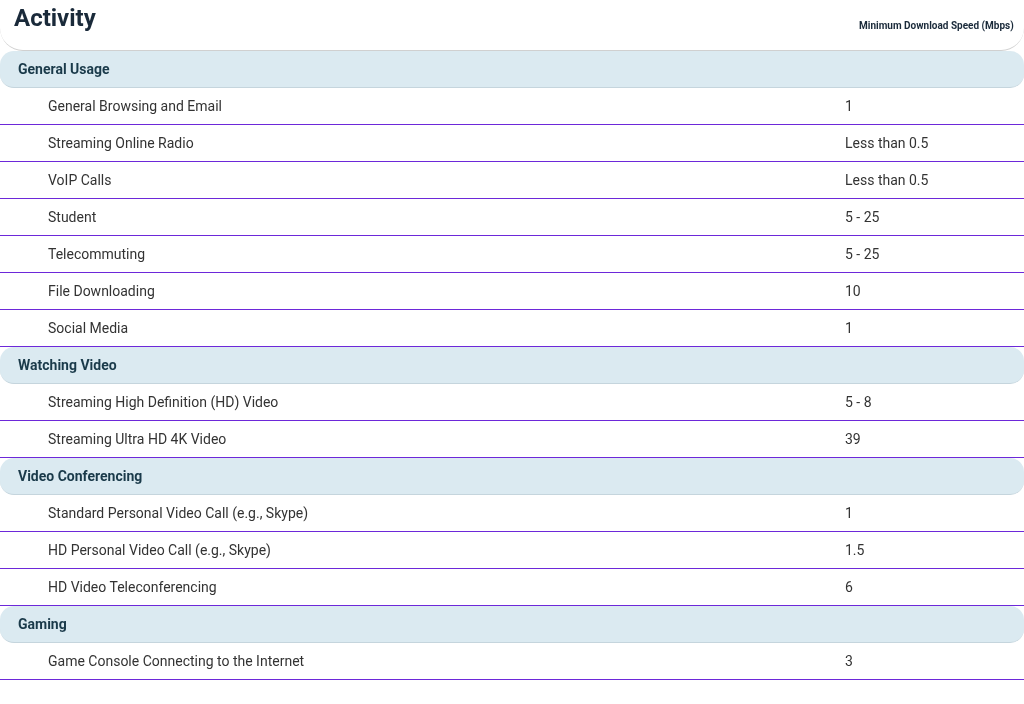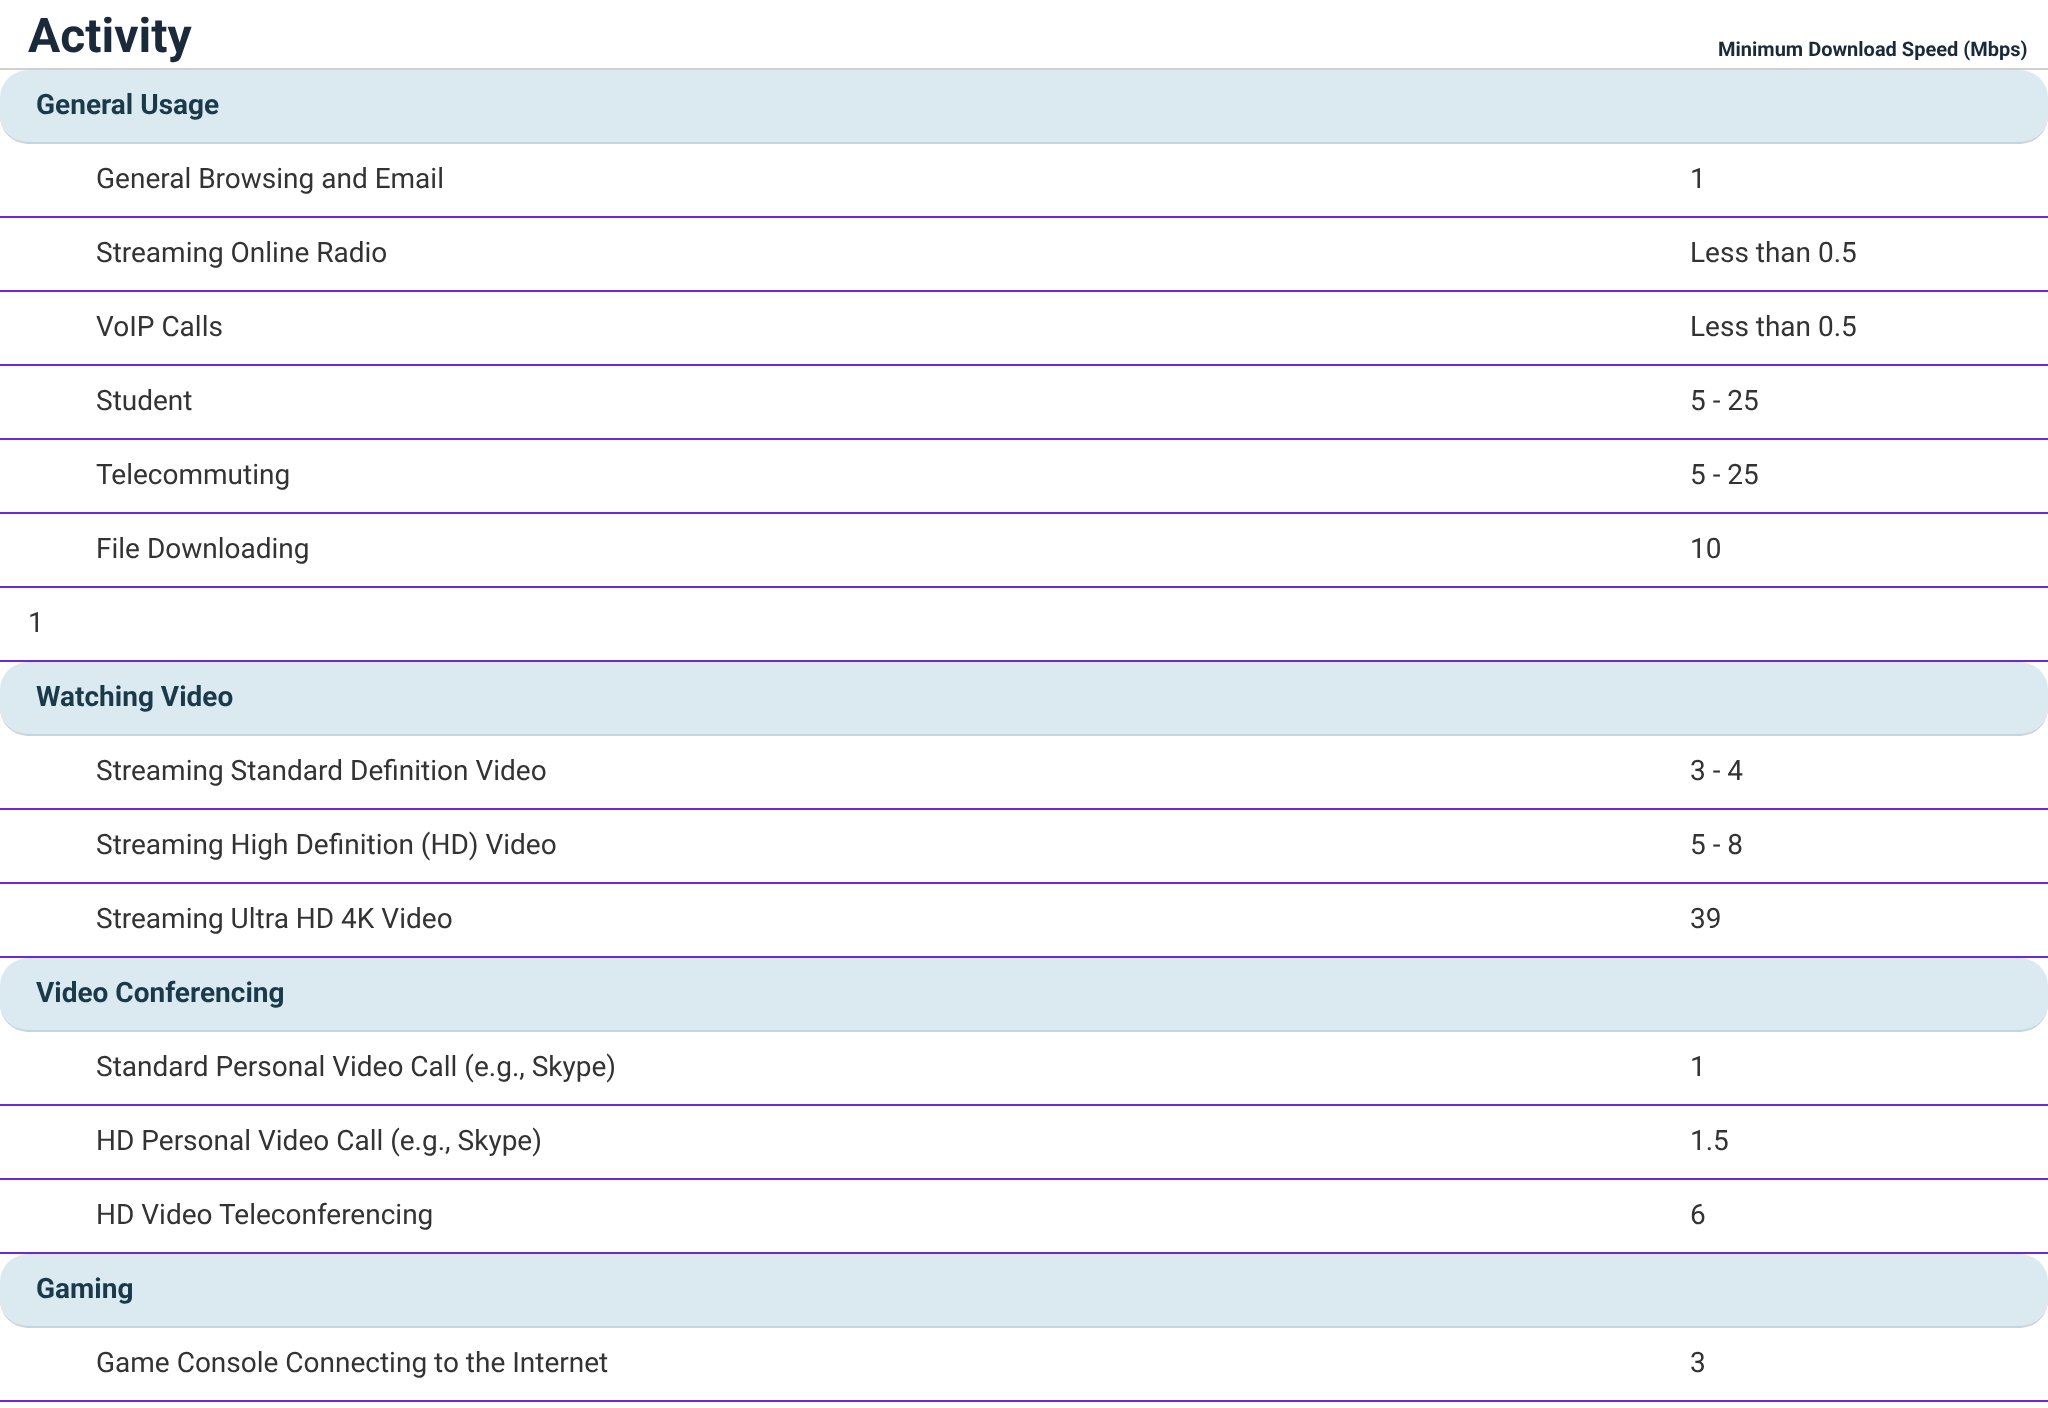--- a/index.html
+++ b/index.html
@@ -14,22 +14,23 @@
     width: 1024px;
     padding: 0;
   }
   .table {
     width: 100%;
     border-collapse: collapse;
   }
   .header-row {
     display: flex;
     align-items: flex-end;
-    padding: 4px 0 2px 0;
+    padding: 4px 0 18px 0;
     border-bottom: 1px solid #d0d0d0;
+    border-radius: 23px;
   }
   .header-activity {
     flex: 1;
     font-size: 24px;
     font-weight: 700;
     color: #1a2a3a;
     padding-left: 14px;
   }
   .header-speed {
     width: 165px;
@@ -99,29 +100,26 @@
   </div>
   <div class="data-row">
     <div class="activity-cell">Telecommuting</div>
     <div class="speed-cell">5 - 25</div>
   </div>
   <div class="data-row">
     <div class="activity-cell">File Downloading</div>
     <div class="speed-cell">10</div>
   </div>
   <div class="data-row">
+    <div class="activity-cell">Social Media</div>
     <div class="speed-cell">1</div>
   </div>
 
   <div class="category-row">
     <div class="cat-label">Watching Video</div>
-  </div>
-  <div class="data-row">
-    <div class="activity-cell">Streaming Standard Definition Video</div>
-    <div class="speed-cell">3 - 4</div>
   </div>
   <div class="data-row">
     <div class="activity-cell">Streaming High Definition (HD) Video</div>
     <div class="speed-cell">5 - 8</div>
   </div>
   <div class="data-row">
     <div class="activity-cell">Streaming Ultra HD 4K Video</div>
     <div class="speed-cell">39</div>
   </div>
 

